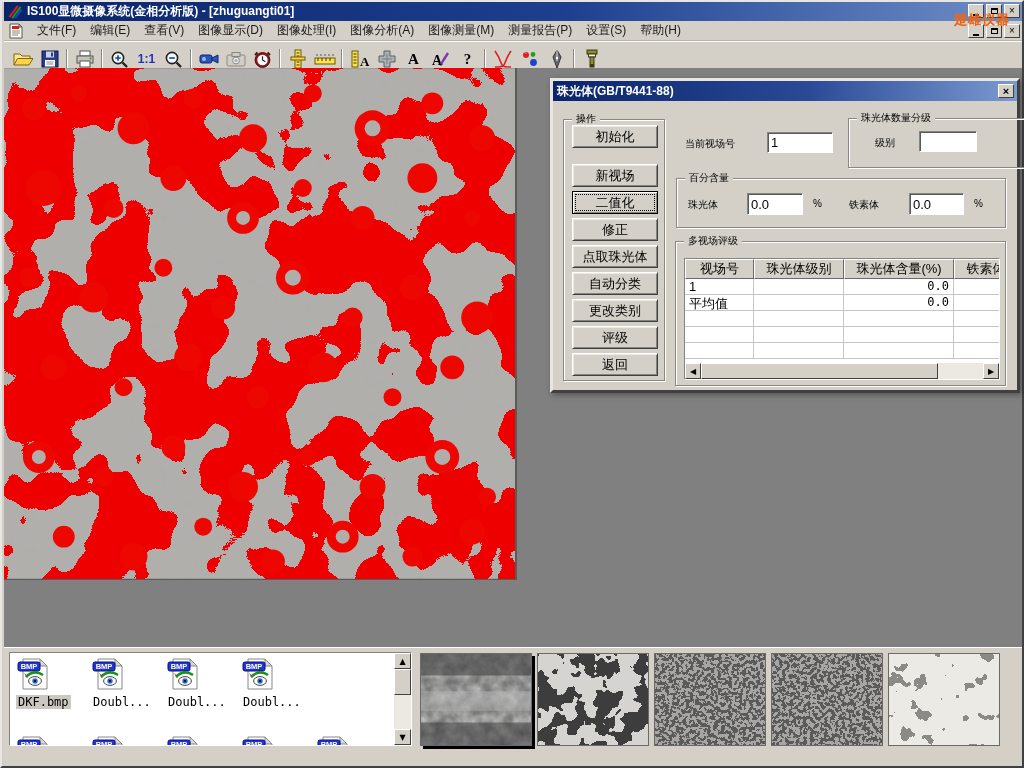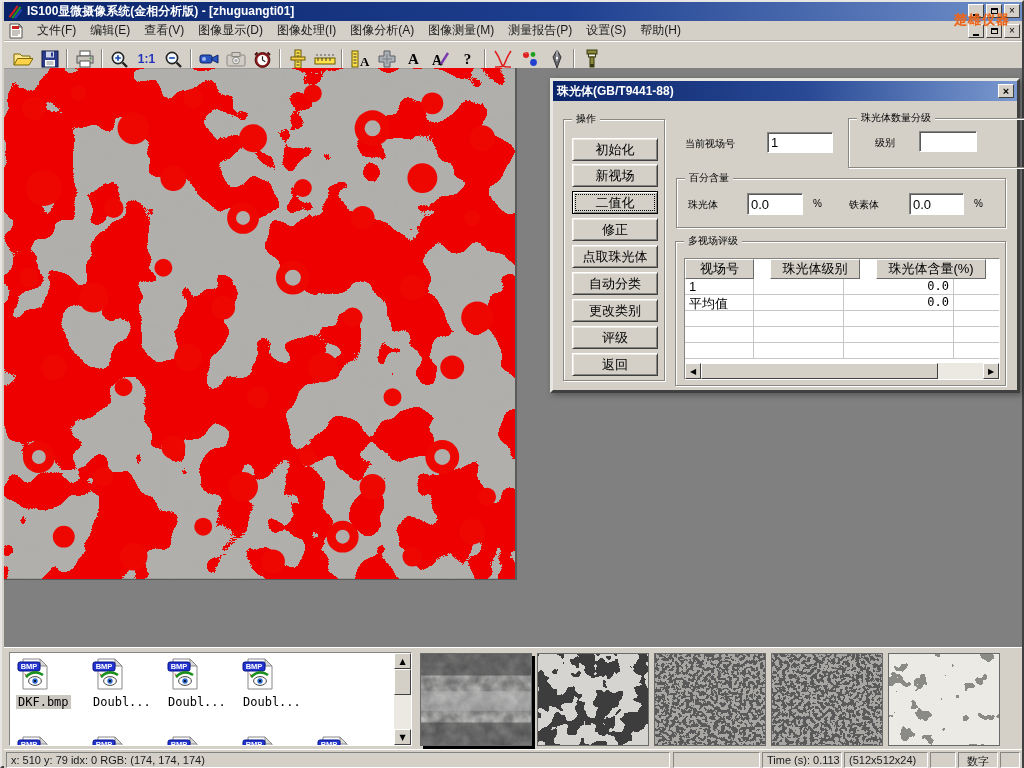--- a/index.html
+++ b/index.html
@@ -54,21 +54,21 @@
     border:1px solid; border-color:#fff #404040 #404040 #fff; box-shadow:inset 1px 1px 0 #ece9e2, inset -1px -1px 0 #848480;
     font-size:13px; display:flex; align-items:center; justify-content:center; color:#000; }
   .opbtn.focused { border:1px solid #000; outline:1px dotted #000; outline-offset:-4px; box-shadow:inset 1px 1px 0 #fff, inset -1px -1px 0 #848480; }
   .dfield { position:absolute; background:#fff; border:1px solid; border-color:#848480 #fff #fff #848480;
     box-shadow:inset 1px 1px 0 #5a5a5a; font-size:13px; padding:2px 3px; font-family:"Liberation Sans",sans-serif; }
   .dlabel { position:absolute; font-size:10px; color:#000; white-space:nowrap; }
 
   
   .mtable { position:absolute; left:8px; top:16px; width:316px; height:122px; background:#fff;
     border:1px solid; border-color:#848480 #fff #fff #848480; overflow:hidden; }
-  .mt-head { display:flex; height:20px;gap:16px; }
+  .mt-head { display:flex; height:20px; }
   .mt-hc { flex:none; background:#d4d0c8; border:1px solid; border-color:#fff #6a6a6a #6a6a6a #fff;
     font-size:13px; display:flex; align-items:center; justify-content:center; overflow:hidden; white-space:nowrap; }
   .mt-row { display:flex; height:16px; border-bottom:1px solid #c6c6c6; }
   .mt-c { flex:none; border-right:1px solid #c6c6c6; font-size:13px; padding:0 4px; white-space:nowrap; overflow:hidden; }
   .mt-c.num { text-align:right; font-family:"DejaVu Sans Mono",monospace; font-size:12px; }
   .hscroll { position:absolute; left:0; bottom:0; width:314px; height:16px; background:#ece9e2; display:flex; }
   .sbtn { width:16px; height:16px; background:#d4d0c8; border:1px solid; border-color:#fff #404040 #404040 #fff;
     display:flex; align-items:center; justify-content:center; font-size:8px; font-family:"DejaVu Sans",sans-serif; color:#000; flex:none; }
   .sthumb { width:237px; height:16px; background:#d4d0c8; border:1px solid; border-color:#fff #404040 #404040 #fff; flex:none; }
   .sbtn.rt { position:absolute; right:0; top:0; }
@@ -427,21 +427,21 @@
   <div class="dialog">
     <div class="dlg-title">
       <span>珠光体(GB/T9441-88)</span>
       <div class="dlg-close">
           <span>×</span>
         </div>
     </div>
 
     <div class="group" style="left:10px; top:38px; width:102px; height:262px;">
       <span class="group-label">操作</span>
-      <div class="opbtn" style="top:18px;">初始化</div>
+      <div class="opbtn" style="top:5px;">初始化</div>
       <div class="opbtn" style="top:44px;">新视场</div>
       <div class="opbtn focused" style="top:71px;">二值化</div>
       <div class="opbtn" style="top:98px;">修正</div>
       <div class="opbtn" style="top:125px;">点取珠光体</div>
       <div class="opbtn" style="top:152px;">自动分类</div>
       <div class="opbtn" style="top:179px;">更改类别</div>
       <div class="opbtn" style="top:206px;">评级</div>
       <div class="opbtn" style="top:233px;">返回</div>
     </div>
 
@@ -586,23 +586,14 @@
     <svg class="thumb" style="left:767px;" width="112" height="93" viewBox="0 0 112 93" preserveAspectRatio="none">
       <rect width="112" height="93" fill="#a8a6a2"></rect>
       <rect width="112" height="93" filter="url(#ft4)"></rect>
     </svg>
     <svg class="thumb" style="left:884px;" width="111" height="93" viewBox="0 0 111 93" preserveAspectRatio="none">
       <rect width="111" height="93" fill="#eceae4"></rect>
       <rect width="111" height="93" filter="url(#ft5)"></rect>
     </svg>
   </div>
 
-  <div class="statusbar">
-    <div class="spanel" style="left:2px; width:664px;">x: 510 y: 79  idx: 0  RGB: (174, 174, 174)</div>
-    <div class="spanel" style="left:669px; width:87px;"></div>
-    <div class="spanel" style="left:758px; width:80px;">Time (s): 0.113</div>
-    <div class="spanel" style="left:840px; width:84px;">(512x512x24)</div>
-    <div class="spanel" style="left:926px; width:26px;"></div>
-    <div class="spanel" style="left:954px; width:40px; text-align:center;">数字</div>
-    <div class="spanel" style="left:996px; width:20px;"></div>
-  </div>
 
 </div>
 
 </body></html>

